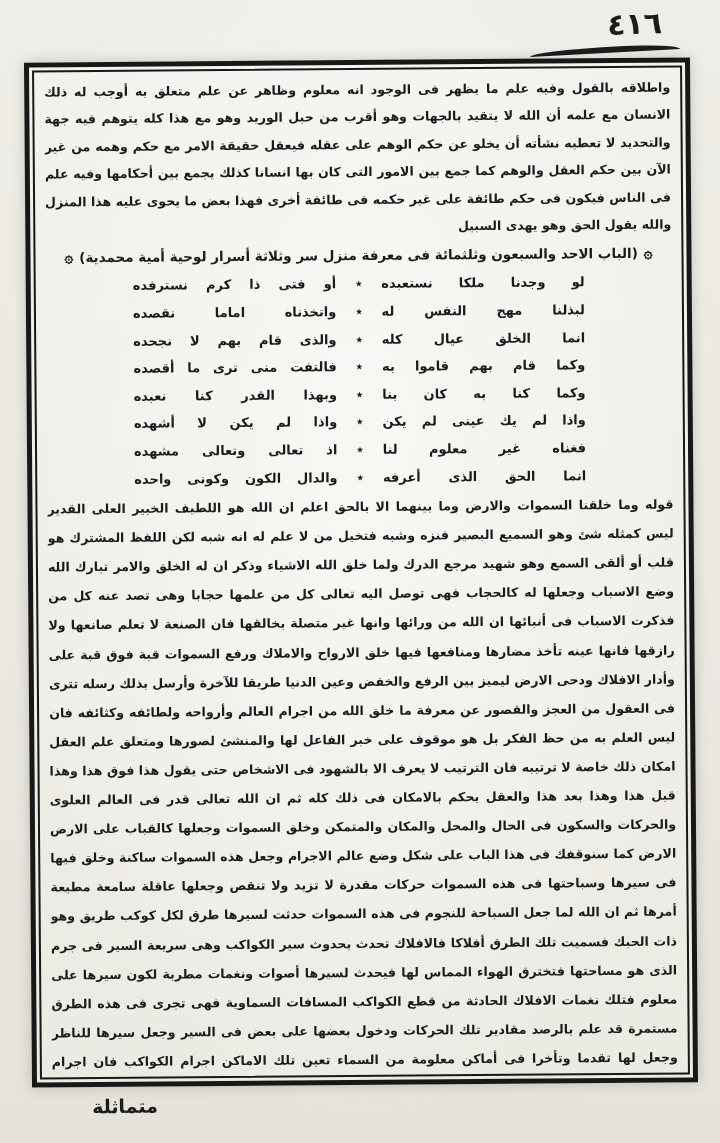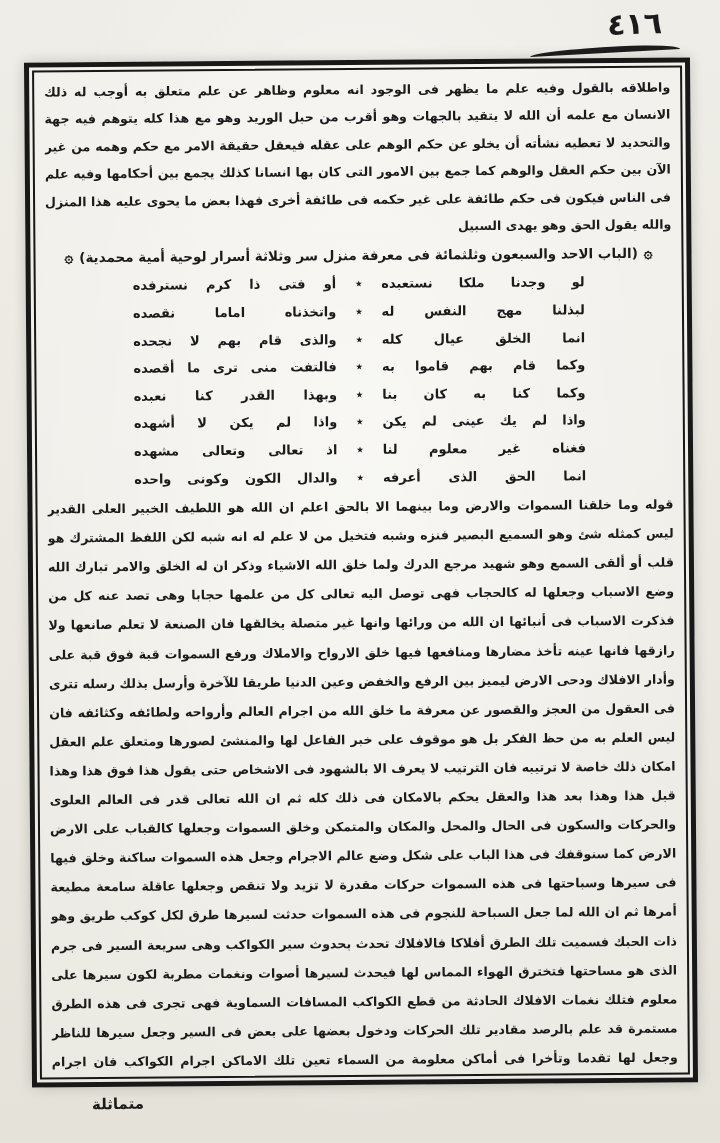--- a/index.html
+++ b/index.html
@@ -59,21 +59,21 @@
     flex:0 0 45%;
     text-align:justify; text-align-last:justify; text-justify:inter-word;
     overflow:hidden;
   }
   .sep{
     flex:0 0 10%; text-align:center; font-size:14px;
   }
   .prose{ margin-top:1px; }
   .catchword{
     position:absolute; left:92px; top:1095px;
-    font-size:15px; font-weight:700; transform:rotate(-1deg);
+    font-size:19px; font-weight:700; transform:rotate(-1deg);
   }
 </style>
 </head>
 <body>
 
 <div class="page-number">٤١٦</div>
 <div class="number-flourish"></div>
 
 <div class="frame-outer">
   <div class="frame-inner">

